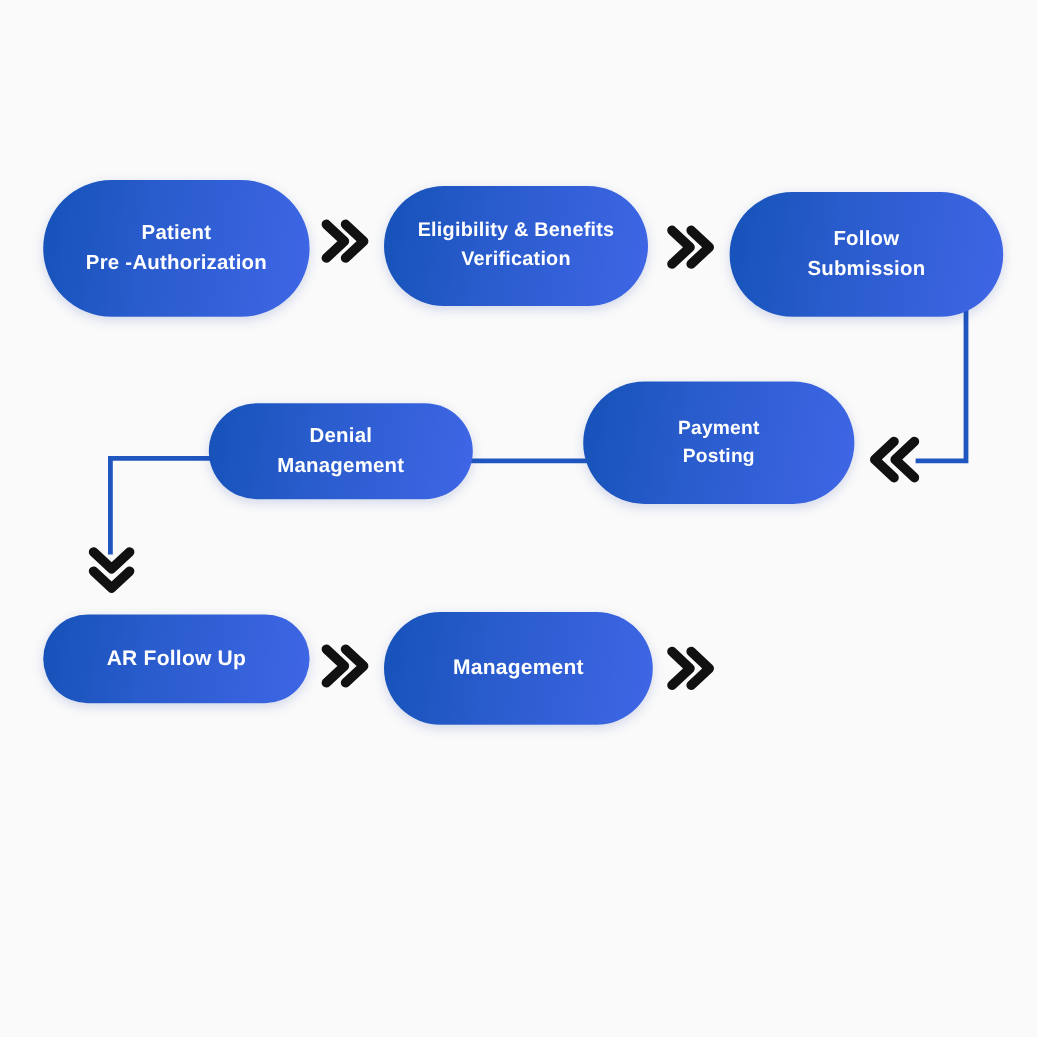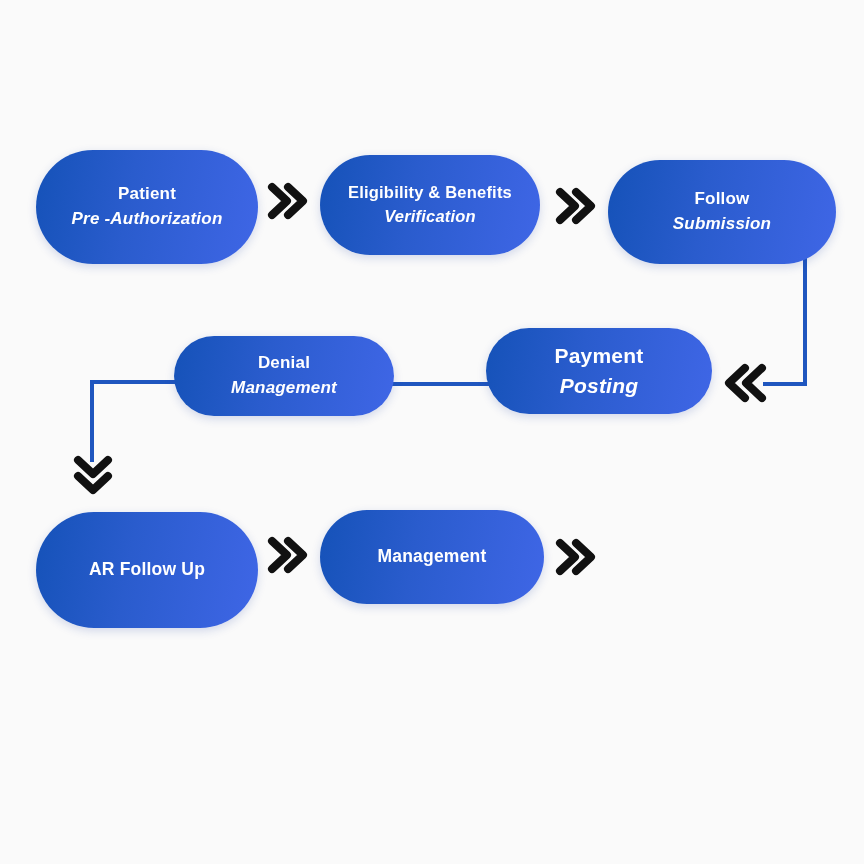--- a/index.html
+++ b/index.html
@@ -37,32 +37,31 @@
     background: linear-gradient(100deg, #1552b8 0%, #2a5ccd 42%, #3f66e6 100%);
     padding: 16px 14px;
     box-sizing: border-box;
   }
   .pill .label {
     display: block;
     width: 100%;
   }
   .pill .line2 {
     display: block;
-    font-style: italic;
   }
 
   
   #pill-patient          { left: 36px;  top: 150px; width: 222px; height: 114px; font-size: 17px; }
   #pill-eligibility      { left: 320px; top: 155px; width: 220px; height: 100px; font-size: 16.5px; }
   #pill-claim            { left: 608px; top: 160px; width: 228px; height: 104px; font-size: 17px; }
 
   #pill-denial           { left: 174px; top: 336px; width: 220px; height: 80px; font-size: 17px; }
-  #pill-payment          { left: 486px; top: 328px; width: 226px; height: 86px; font-size: 21px; }
+  #pill-payment          { left: 486px; top: 318px; width: 226px; height: 102px; font-size: 16px; }
 
-  #pill-ar               { left: 36px;  top: 512px; width: 222px; height: 116px;  font-size: 17.5px; }
+  #pill-ar               { left: 36px;  top: 512px; width: 222px; height: 74px;  font-size: 17.5px; }
   #pill-reporting        { left: 320px; top: 510px; width: 224px; height: 94px;  font-size: 17.5px; }
   #pill-litigation       { left: 608px; top: 518px; width: 228px; height: 92px;  font-size: 17.5px; }
 
   
   .chev {
     position: absolute;
     line-height: 0;
   }
   .chev svg { display: block; }
 

